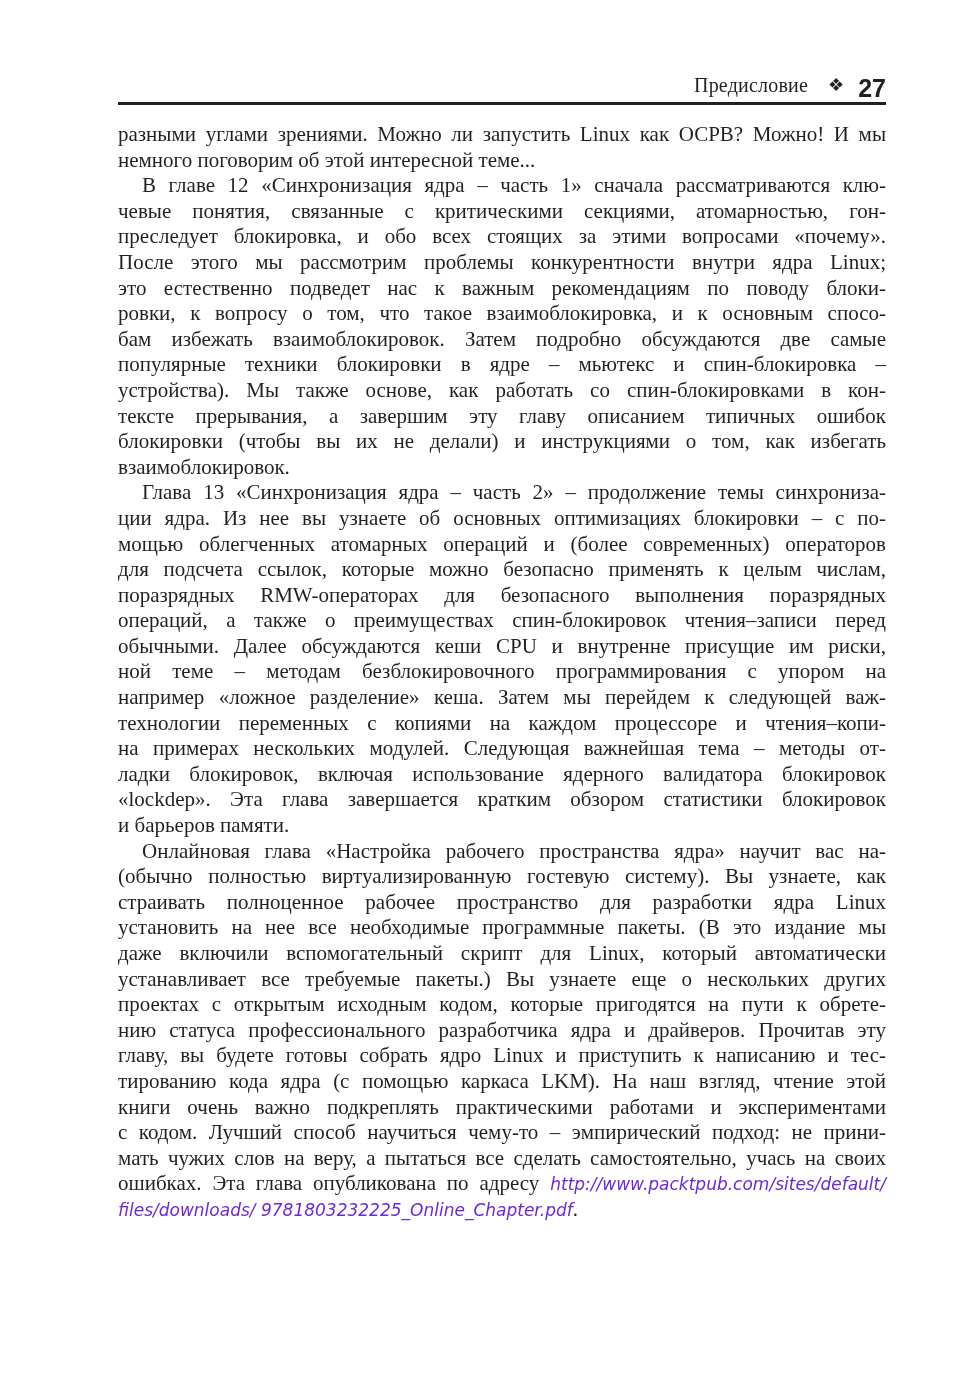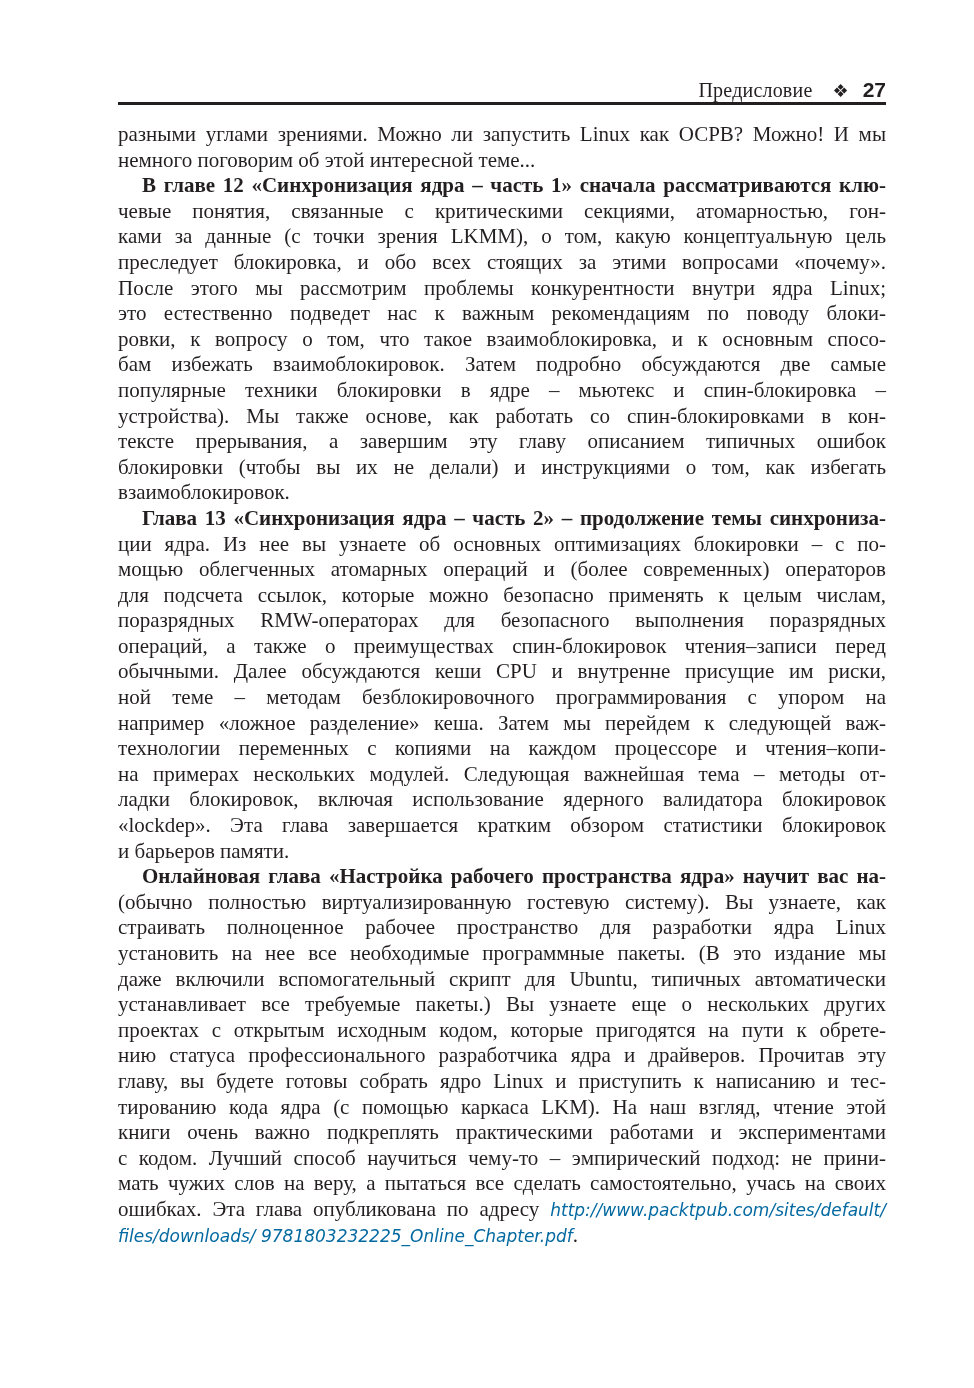--- a/index.html
+++ b/index.html
@@ -3,43 +3,43 @@
 <meta charset="utf-8">
 <style>
   html, body { margin: 0; padding: 0; background: #ffffff; }
   body {
     width: 974px; height: 1388px; position: relative; overflow: hidden;
     font-family: "Liberation Serif", "DejaVu Serif", serif;
     color: #231f20;
   }
   .header {
     position: absolute; left: 118px; top: 74px; width: 768px; height: 28px;
-    display: flex; justify-content: flex-end; align-items: flex-end;
+    display: flex; justify-content: flex-end; align-items: flex-start;
     font-size: 20px;
   }
   .header .section { letter-spacing: 0.2px; }
   .header .orn { margin: 0 14px 0 20px; font-size: 18px; }
-  .header .pageno { font-weight: bold; font-size: 21px; font-family: "Liberation Sans", "DejaVu Sans", sans-serif; }
+  .header .pageno { font-weight: bold; font-size: 25px; font-family: "Liberation Sans", "DejaVu Sans", sans-serif; }
   .rule {
     position: absolute; left: 118px; top: 102px; width: 768px; height: 3px;
     background: #231f20;
   }
   .body-text {
     position: absolute; left: 118px; top: 122px; width: 768px;
   }
   .line {
     display: block; height: 25.6px; line-height: 25.6px;
     font-size: 21px; white-space: nowrap;
     text-align: justify; text-align-last: justify;
     transform-origin: left center;
   }
   .line.last { text-align-last: left; }
-  .line.indent { padding-left: 24px; font-weight: bold; }
+  .line.indent { padding-left: 24px; }
   .link {
-    color: #0369a1; font-style: italic;
+    color: #6d28d9; font-style: italic;
     font-family: "DejaVu Sans", "Liberation Sans", sans-serif;
     font-size: 17px;
   }
 </style>
 </head>
 <body>
 
 <div class="header">
   <span class="section">Предисловие</span>
   <span class="orn">❖</span>
@@ -47,21 +47,20 @@
 </div>
 <div class="rule"></div>
 
 <div class="body-text">
 
   <span class="line">разными углами зрениями. Можно ли запустить Linux как ОСРВ? Можно! И мы</span>
   <span class="line last">немного поговорим об этой интересной теме...</span>
 
   <span class="line indent">В главе 12 «Синхронизация ядра – часть 1» сначала рассматриваются клю-</span>
   <span class="line">чевые понятия, связанные с критическими секциями, атомарностью, гон-</span>
-  <span class="line">ками за данные (с точки зрения LKMM), о том, какую концептуальную цель</span>
   <span class="line">преследует блокировка, и обо всех стоящих за этими вопросами «почему».</span>
   <span class="line">После этого мы рассмотрим проблемы конкурентности внутри ядра Linux;</span>
   <span class="line">это естественно подведет нас к важным рекомендациям по поводу блоки-</span>
   <span class="line">ровки, к вопросу о том, что такое взаимоблокировка, и к основным спосо-</span>
   <span class="line">бам избежать взаимоблокировок. Затем подробно обсуждаются две самые</span>
   <span class="line">популярные техники блокировки в ядре – мьютекс и спин-блокировка –</span>
   <span class="line">устройства). Мы также основе, как работать со спин-блокировками в кон-</span>
   <span class="line">тексте прерывания, а завершим эту главу описанием типичных ошибок</span>
   <span class="line">блокировки (чтобы вы их не делали) и инструкциями о том, как избегать</span>
   <span class="line last">взаимоблокировок.</span>
@@ -78,21 +77,21 @@
   <span class="line">технологии переменных с копиями на каждом процессоре и чтения–копи-</span>
   <span class="line">на примерах нескольких модулей. Следующая важнейшая тема – методы от-</span>
   <span class="line">ладки блокировок, включая использование ядерного валидатора блокировок</span>
   <span class="line">«lockdep». Эта глава завершается кратким обзором статистики блокировок</span>
   <span class="line last">и барьеров памяти.</span>
 
   <span class="line indent">Онлайновая глава «Настройка рабочего пространства ядра» научит вас на-</span>
   <span class="line">(обычно полностью виртуализированную гостевую систему). Вы узнаете, как</span>
   <span class="line">страивать полноценное рабочее пространство для разработки ядра Linux</span>
   <span class="line">установить на нее все необходимые программные пакеты. (В это издание мы</span>
-  <span class="line">даже включили вспомогательный скрипт для Ubuntu, типичных автоматически</span>
+  <span class="line">даже включили вспомогательный скрипт для Linux, который автоматически</span>
   <span class="line">устанавливает все требуемые пакеты.) Вы узнаете еще о нескольких других</span>
   <span class="line">проектах с открытым исходным кодом, которые пригодятся на пути к обрете-</span>
   <span class="line">нию статуса профессионального разработчика ядра и драйверов. Прочитав эту</span>
   <span class="line">главу, вы будете готовы собрать ядро Linux и приступить к написанию и тес-</span>
   <span class="line">тированию кода ядра (с помощью каркаса LKM). На наш взгляд, чтение этой</span>
   <span class="line">книги очень важно подкреплять практическими работами и экспериментами</span>
   <span class="line">с кодом. Лучший способ научиться чему-то – эмпирический подход: не прини-</span>
   <span class="line">мать чужих слов на веру, а пытаться все сделать самостоятельно, учась на своих</span>
   <span class="line"><span>ошибках. Эта глава опубликована по адресу </span><a class="link">http://www.packtpub.com/sites/default/</a></span>
   <span class="line last"><a class="link">files/downloads/ 9781803232225_Online_Chapter.pdf</a><span>.</span></span>

